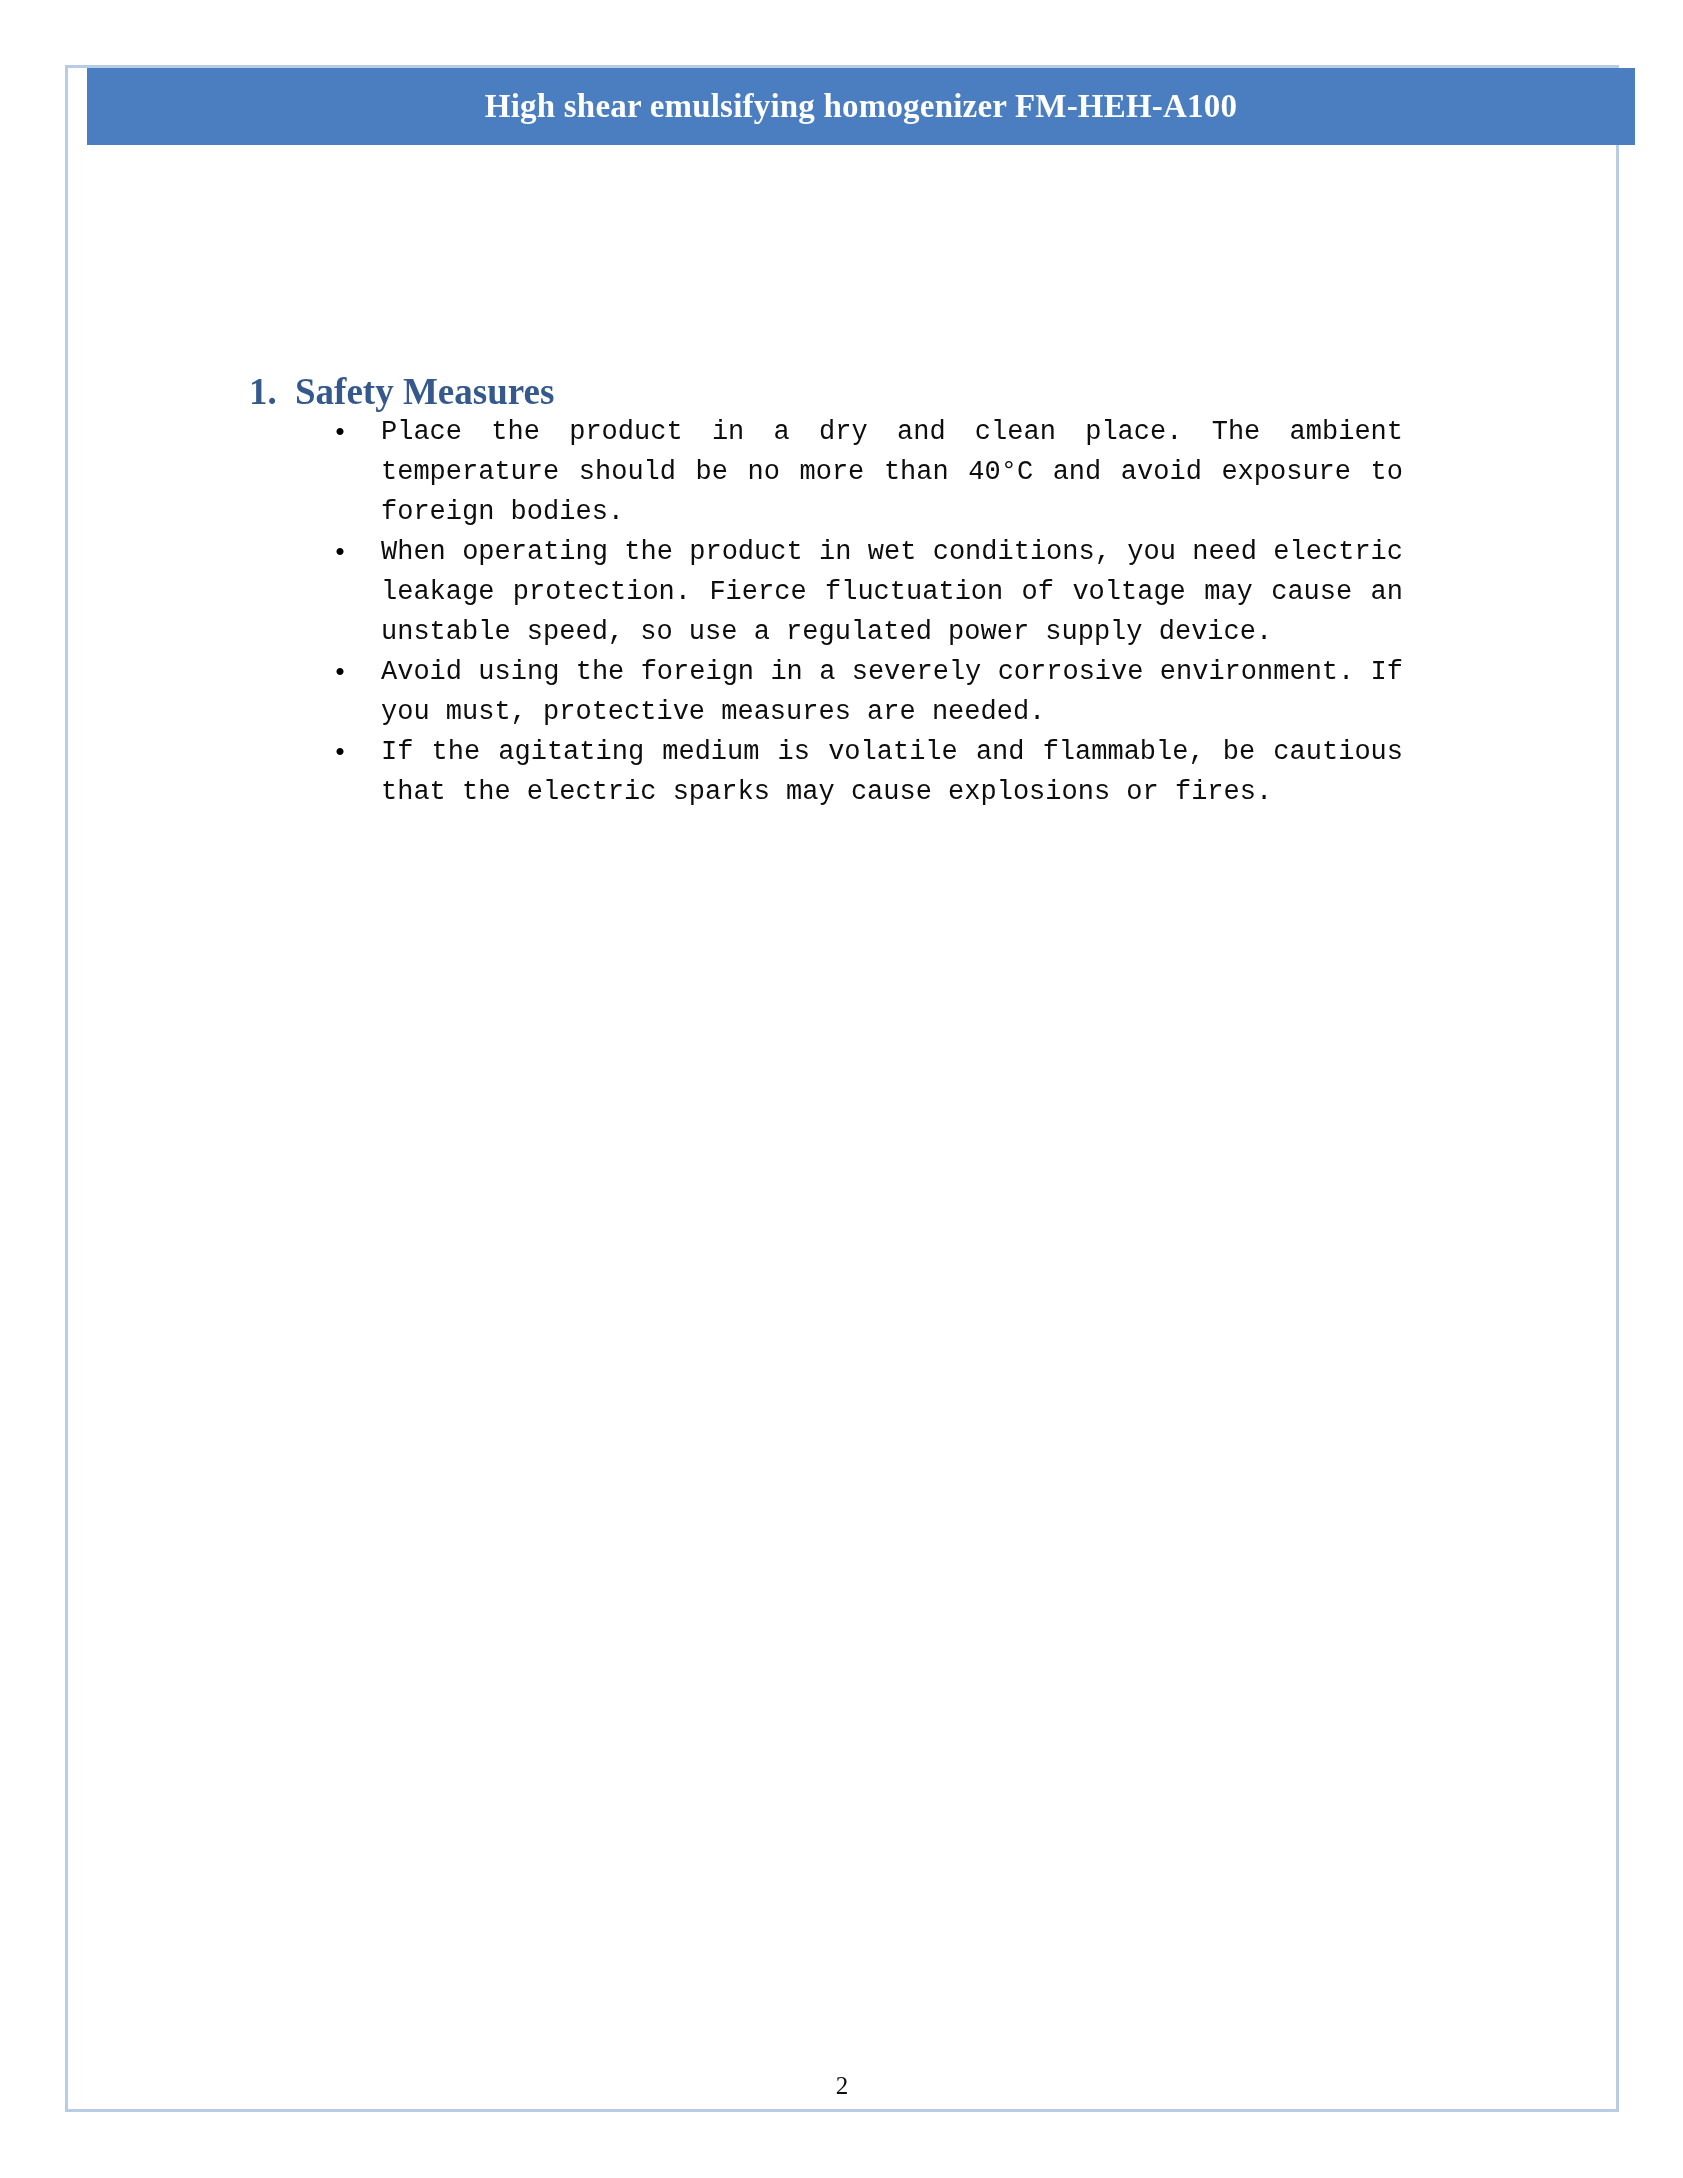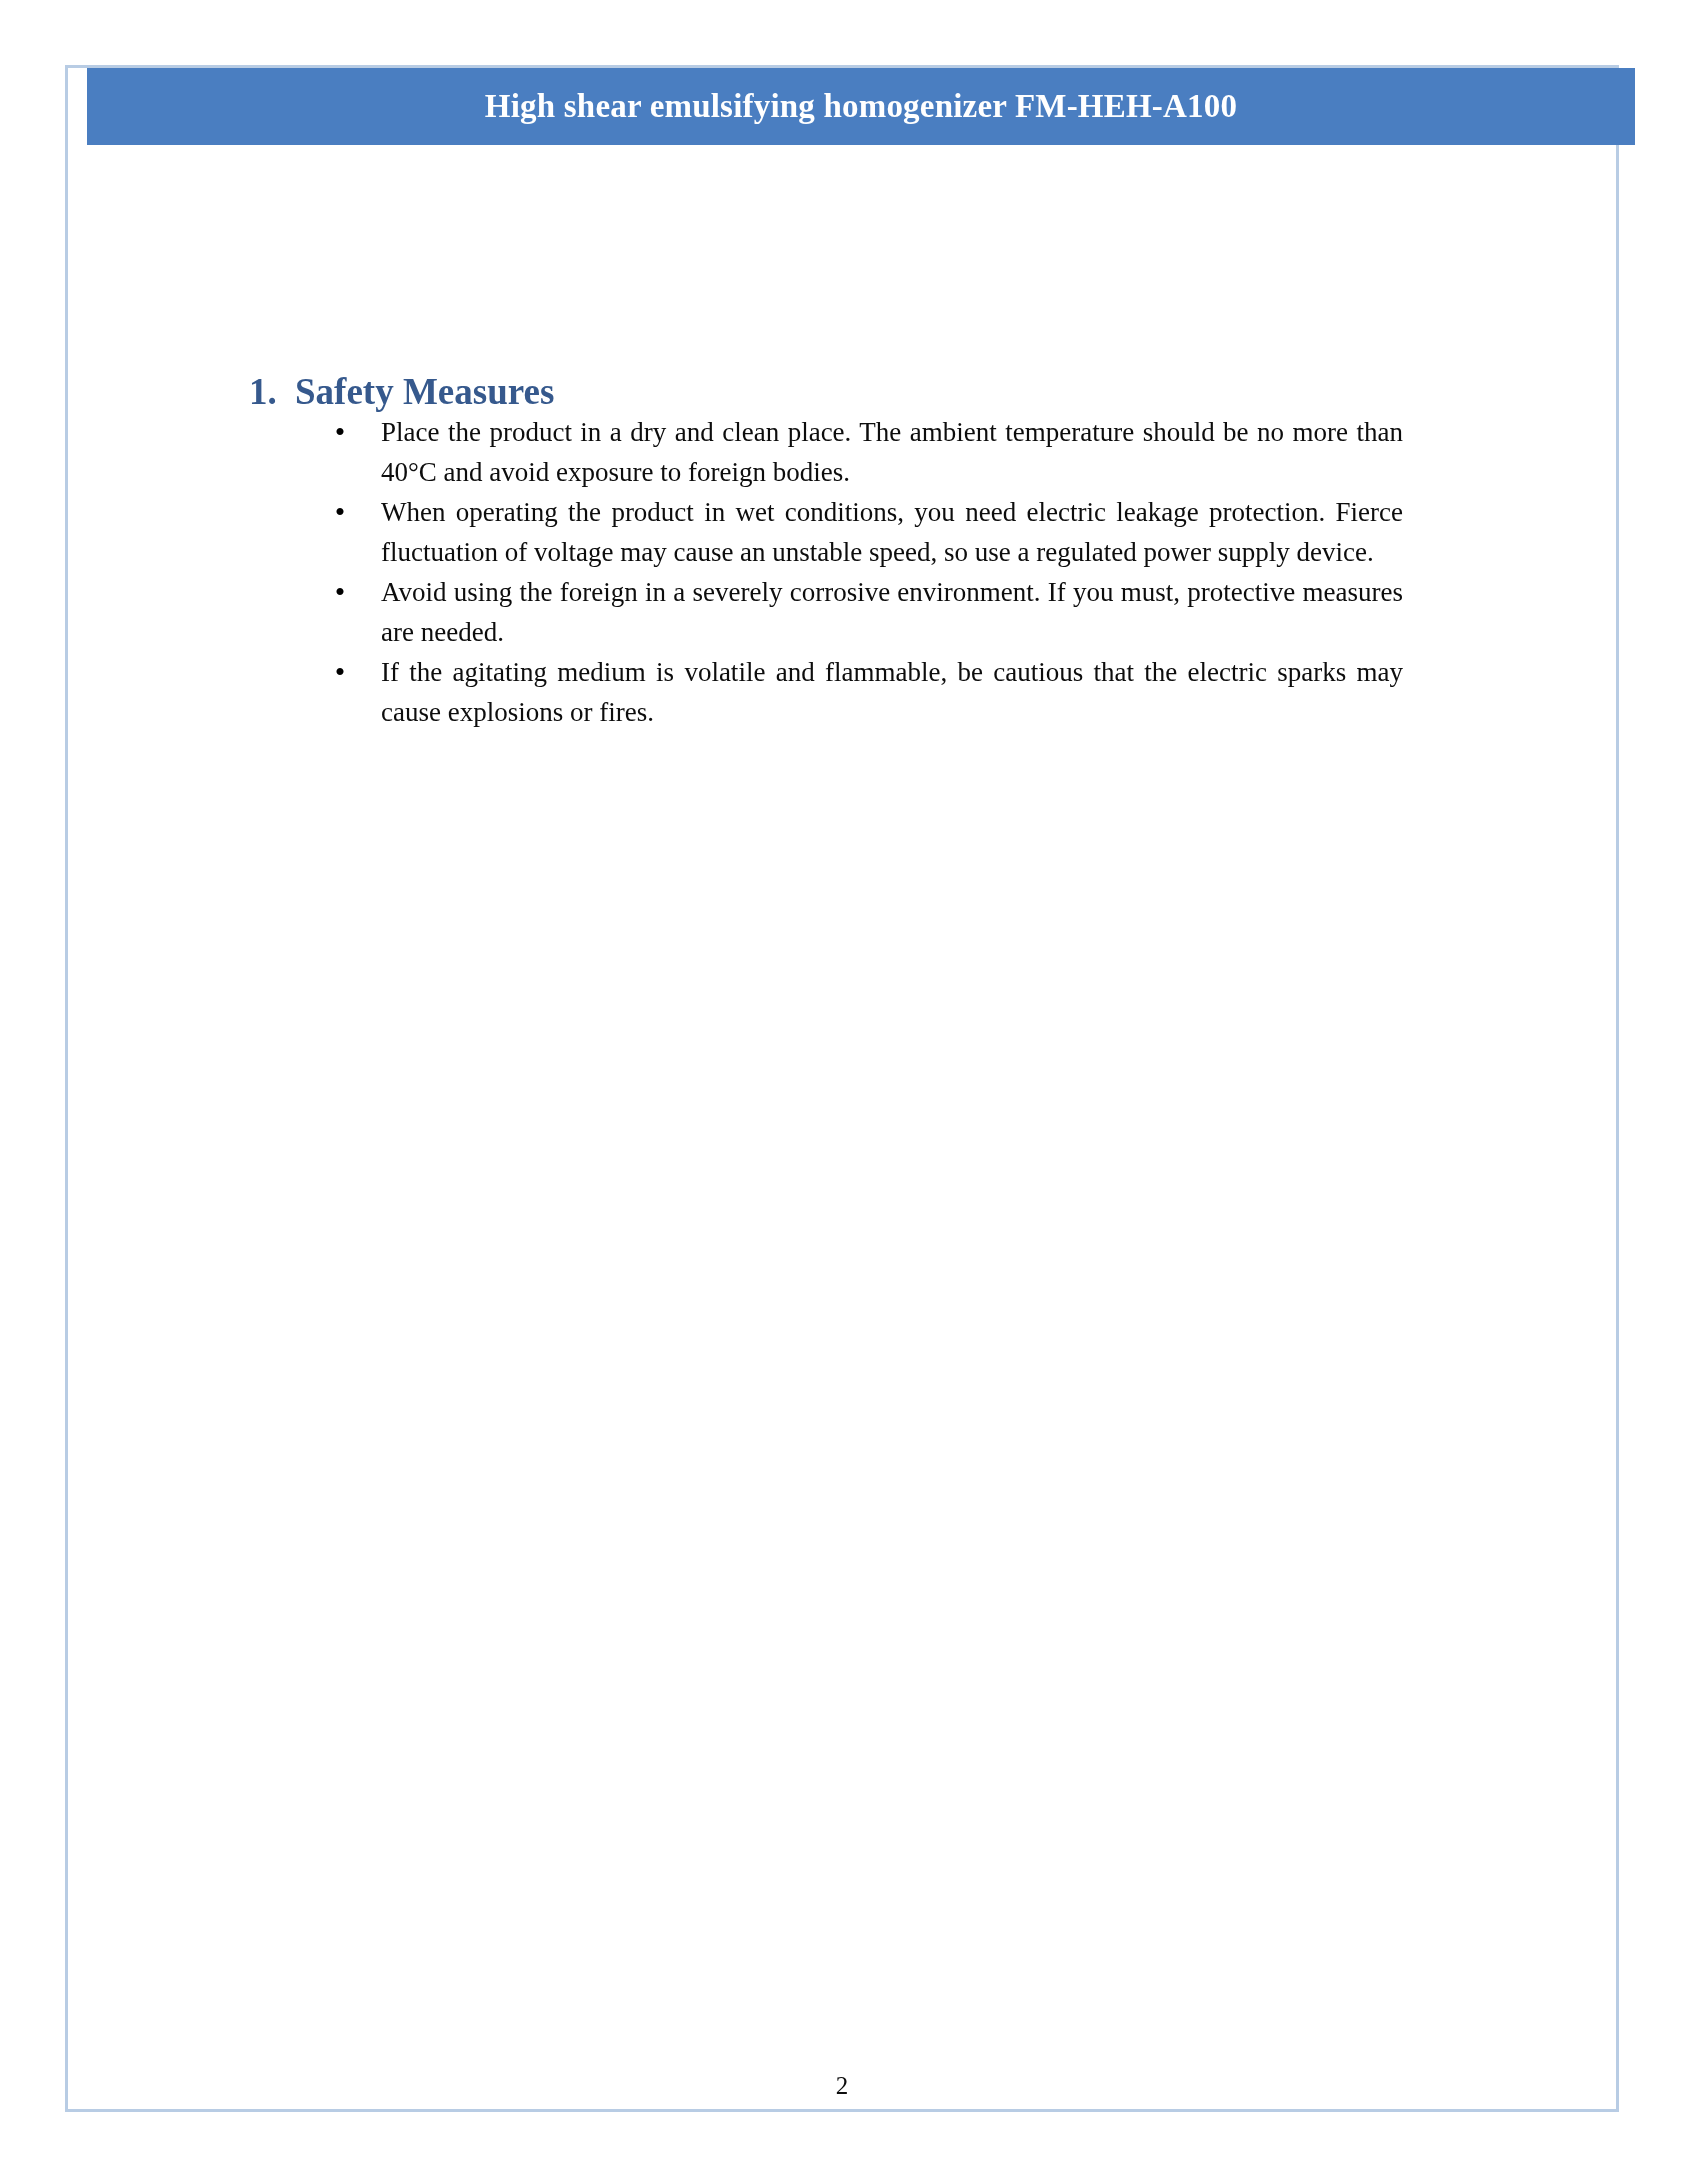--- a/index.html
+++ b/index.html
@@ -103,21 +103,21 @@
   .bullet-marker {
     position: absolute;
     left: 26px;
     top: 0;
     width: 20px;
     line-height: 40px;
     font-size: 30px;
     color: #000000;
     text-align: center;
   }
-  .bullet-text { display: block; }
+  .bullet-text { display: block; font-family: Liberation Mono, monospace; }
 
   
   .page-footer {
     position: absolute;
     left: 0;
     right: 0;
     top: 1927px;
     text-align: center;
     font-family: "Liberation Serif", "DejaVu Serif", serif;
     font-size: 25px;

